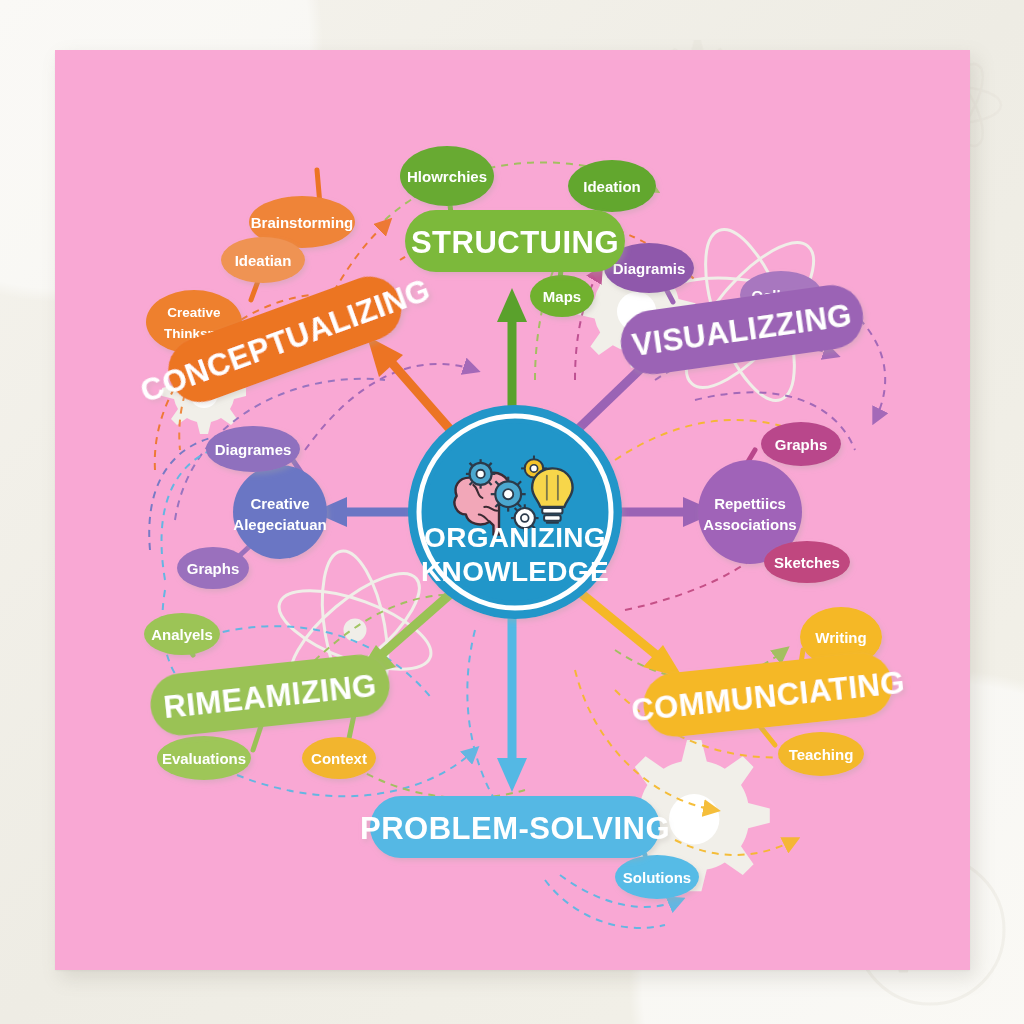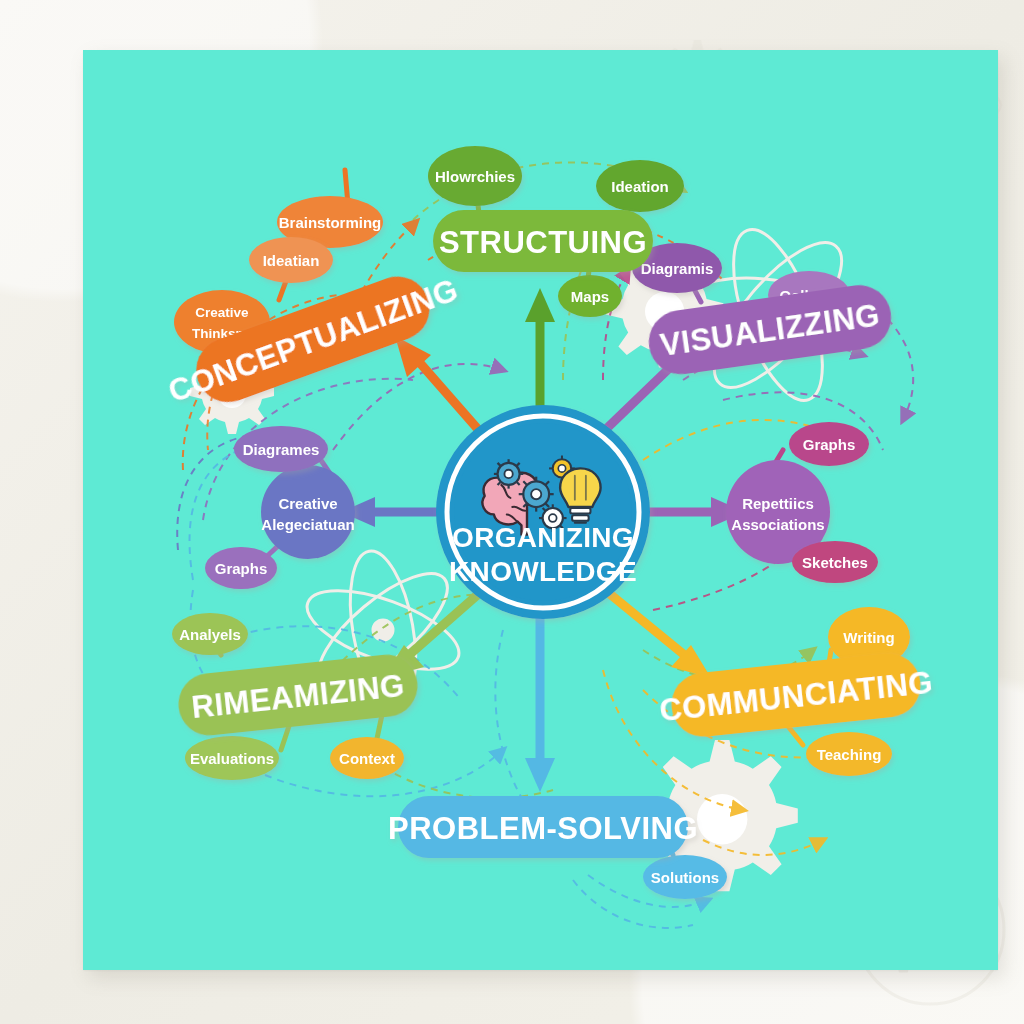--- a/index.html
+++ b/index.html
@@ -16,23 +16,22 @@
     background:
       radial-gradient(circle at 92% 96%, rgba(255,255,255,.55) 0 22%, rgba(0,0,0,0) 23%),
       radial-gradient(circle at 6% 4%, rgba(255,255,255,.5) 0 18%, rgba(0,0,0,0) 19%),
       linear-gradient(135deg,#f5f3ed 0%, #eeece4 50%, #f3f1e9 100%);
   }
   .watermark{position:absolute;opacity:.55;}
 
   
   .card{
     position:absolute;left:55px;top:50px;width:915px;height:920px;
-    background:#5eead4;
+    background:#f9a8d4;
     box-shadow:6px 8px 18px rgba(120,115,100,.18), 0 1px 2px rgba(0,0,0,.05);
-    margin-left:28px;
   }
   .card-inner{position:absolute;inset:0;overflow:hidden;}
 
   svg{position:absolute;left:0;top:0;}
 
   
   .nodeLabel{
     font-family:"Liberation Sans", sans-serif;
     fill:#ffffff;
     font-weight:bold;

